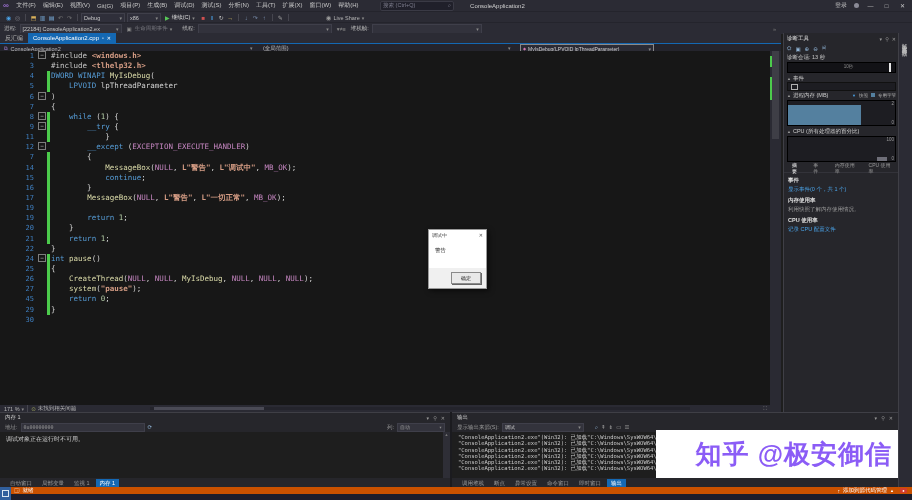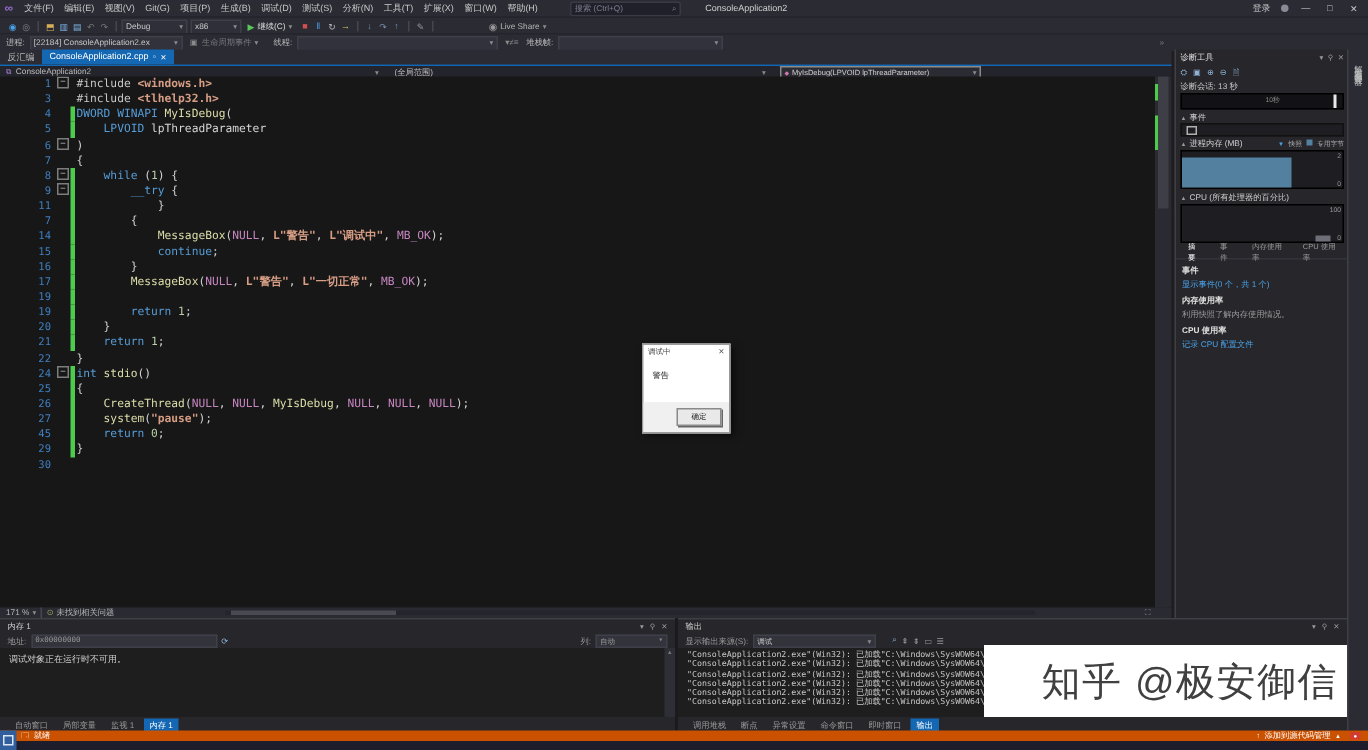--- a/index.html
+++ b/index.html
@@ -119,21 +119,21 @@
   #sb-left{margin-left:14px;display:flex;gap:3px;align-items:center;}
   #sb-right{margin-left:auto;margin-right:18px;display:flex;gap:3px;align-items:center;}
   #bell{position:absolute;right:5px;top:1px;width:7px;height:5px;background:#d23b2e;border-radius:1px;color:#fff;font-size:4px;line-height:5px;text-align:center;}
   #bluebox{left:0;top:487px;width:11px;height:13px;background:#315f9e;z-index:6;}
   #bluebox i{display:block;width:5px;height:5px;border:1px solid #dbe6f2;margin:3px auto;}
   #taskbar{left:0;top:494px;width:912px;height:6px;background:#1d1d2b;}
 
   
   #wm{left:656px;top:430px;width:242px;height:48px;background:#fff;z-index:40;
       display:flex;align-items:center;justify-content:flex-end;padding-right:6px;box-sizing:border-box;}
-  #wm span{font-size:26px;color:#404040;font-weight:400;letter-spacing:1px;white-space:nowrap;}
+  #wm span{font-size:26px;color:#8b5cf6;font-weight:700;letter-spacing:1px;white-space:nowrap;}
 
   
   #dlg{left:428px;top:229px;width:57px;height:58px;background:#fff;border:1px solid #9a9a9a;
        box-shadow:2px 2px 5px rgba(0,0,0,.55);z-index:30;font-size:5px;color:#333;}
   #dlg-title{height:9px;display:flex;align-items:center;padding:0 3px;color:#444;}
   #dlg-close{margin-left:auto;color:#555;}
   #dlg-body{padding:8px 0 0 6px;color:#222;font-size:5.5px;}
   #dlg-foot{position:absolute;left:0;bottom:0;width:100%;height:20px;background:#f0f0f0;}
   #dlg-ok{position:absolute;right:5px;top:4px;width:28px;height:10px;background:#e9e9e9;border:1px solid #8a8a8a;
           box-shadow:1px 1px 0 #666;text-align:center;line-height:10px;color:#222;font-size:5px;}
@@ -334,20 +334,28 @@
         </div>
         <div class="crow">
           <span class="lnum">11</span>
           <span class="rest">
             <span class="fold"></span>
             <span class="chg on"></span>
             <span class="ct"><span class="tk-pl">            }</span></span>
           </span>
         </div>
         <div class="crow">
+          <span class="lnum">12</span>
+          <span class="rest">
+            <span class="fold on"><i>−</i></span>
+            <span class="chg"></span>
+            <span class="ct"><span class="tk-pl">        </span><span class="tk-kw">__except</span><span class="tk-pl"> (</span><span class="tk-mac">EXCEPTION_EXECUTE_HANDLER</span><span class="tk-pl">)</span></span>
+          </span>
+        </div>
+        <div class="crow">
           <span class="lnum">7</span>
           <span class="rest">
             <span class="fold"></span>
             <span class="chg on"></span>
             <span class="ct"><span class="tk-pl">        {</span></span>
           </span>
         </div>
         <div class="crow">
           <span class="lnum">14</span>
           <span class="rest">
@@ -418,21 +426,21 @@
             <span class="fold"></span>
             <span class="chg"></span>
             <span class="ct"><span class="tk-pl">}</span></span>
           </span>
         </div>
         <div class="crow">
           <span class="lnum">24</span>
           <span class="rest">
             <span class="fold on"><i>−</i></span>
             <span class="chg on"></span>
-            <span class="ct"><span class="tk-kw">int</span><span class="tk-pl"> </span><span class="tk-fn">stdio</span><span class="tk-pl">()</span></span>
+            <span class="ct"><span class="tk-kw">int</span><span class="tk-pl"> </span><span class="tk-fn">pause</span><span class="tk-pl">()</span></span>
           </span>
         </div>
         <div class="crow">
           <span class="lnum">25</span>
           <span class="rest">
             <span class="fold"></span>
             <span class="chg on"></span>
             <span class="ct"><span class="tk-pl">{</span></span>
           </span>
         </div>

